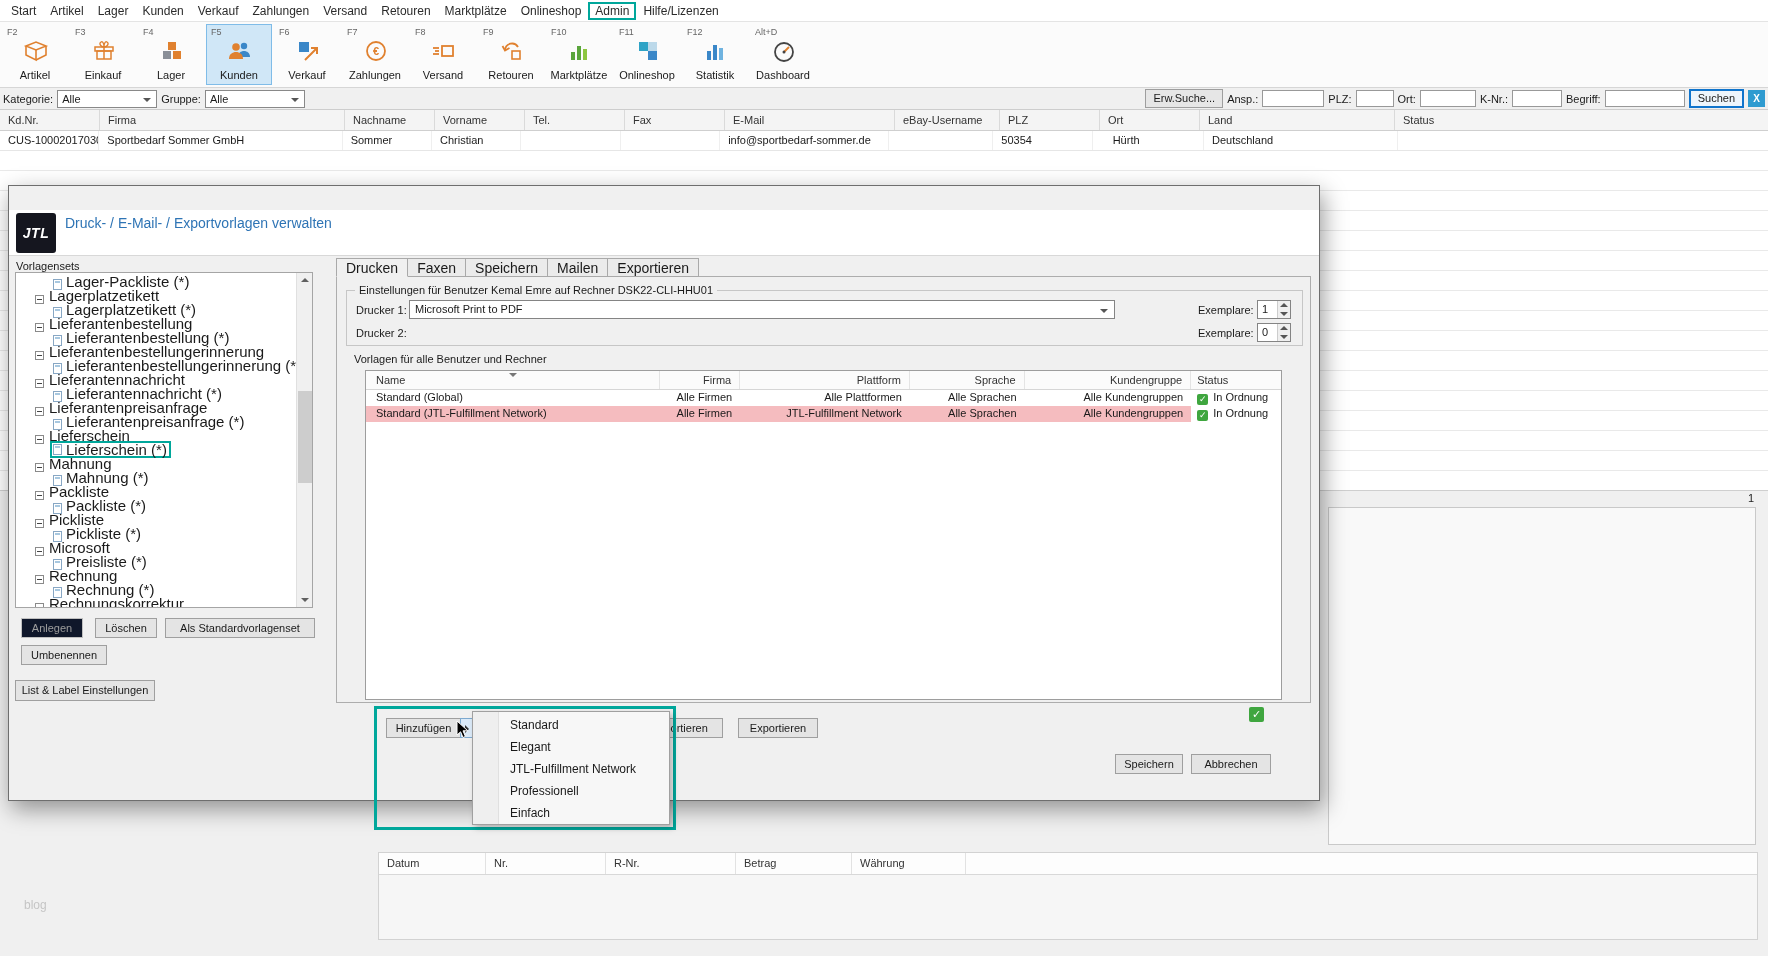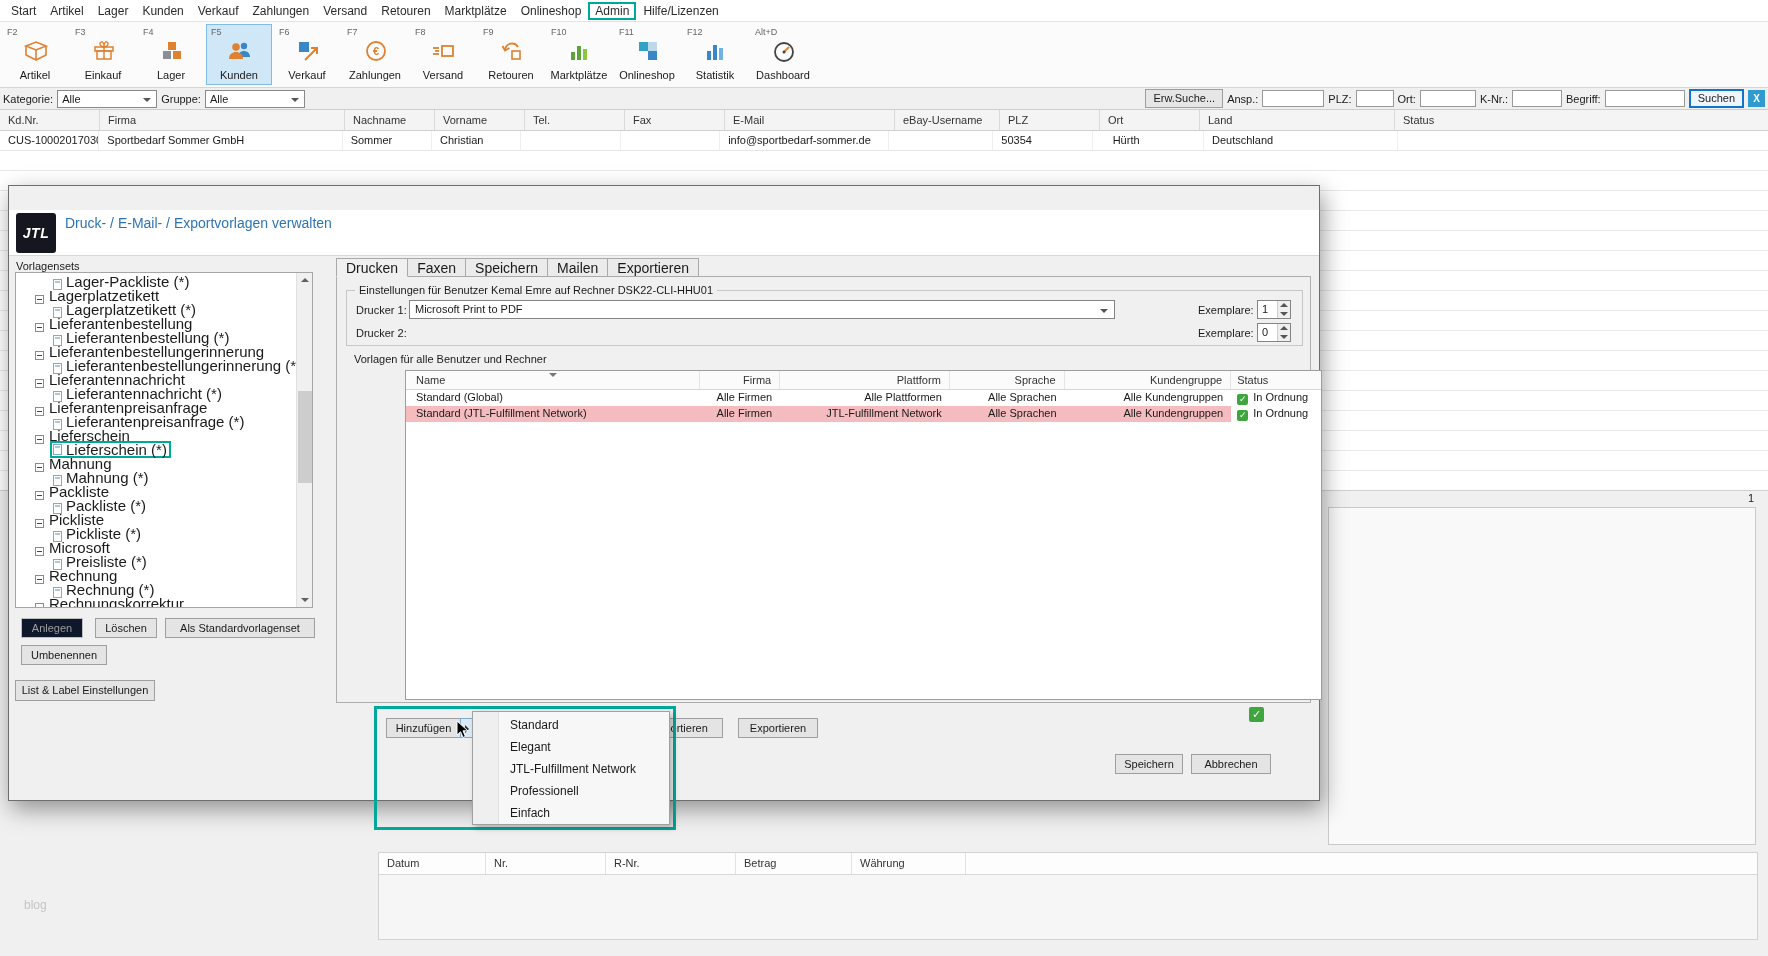--- a/index.html
+++ b/index.html
@@ -82,21 +82,21 @@
 .flabel{position:absolute;font-size:11px;}
 .combo{position:absolute;height:19px;background:#fff;border:1px solid #848484;font-size:11px;line-height:17px;padding:0 20px 0 5px;overflow:hidden;white-space:nowrap;}
 .combo::after{content:"";position:absolute;right:6px;top:8px;border:4px solid transparent;border-top-color:#555;}
 .spin{position:absolute;height:19px;background:#fff;border:1px solid #848484;font-size:11px;}
 .spin .val{position:absolute;left:4px;top:2px;}
 .spin .btns{position:absolute;right:0;top:0;bottom:0;width:13px;background:#efefef;border-left:1px solid #cdcdcd;}
 .spin .btns i{position:absolute;left:2px;width:0;height:0;border:4px solid transparent;display:block;}
 .spin .btns .u{top:2px;border-bottom-color:#555;border-top:0;}
 .spin .btns .d{bottom:2px;border-top-color:#555;border-bottom:0;}
 
-#tt{position:absolute;left:396px;top:184px;width:917px;height:330px;background:#fff;border:1px solid #9d9d9d;}
+#tt{position:absolute;left:356px;top:184px;width:917px;height:330px;background:#fff;border:1px solid #9d9d9d;}
 .tt-head{display:flex;height:19px;border-bottom:1px solid #d6d6d6;background:#fbfbfb;}
 .tt-hc{font-size:11px;color:#333;padding-top:3px;border-right:1px solid #e4e4e4;position:relative;overflow:hidden;white-space:nowrap;}
 .sortmark{position:absolute;left:50%;top:2px;margin-left:-4px;width:0;height:0;border:4px solid transparent;border-top-color:#777;border-bottom:0;}
 .tt-row{display:flex;height:16px;}
 .tt-c{font-size:11px;padding-top:1px;overflow:hidden;white-space:nowrap;}
 .tt-row.sel .tt-c{background:#f5bcbf;}
 .tt-row.sel .tt-c.status{background:#fff;}
 .okicon{display:inline-block;width:11px;height:11px;background:#3fa63f;border-radius:2px;color:#fff;font-size:9px;line-height:11px;text-align:center;margin:0 5px 0 0;vertical-align:-1px;}
 .split-arrow{position:absolute;width:14px;height:20px;background:#dbeaf8;border:1px solid #7da9cf;}
 .split-arrow::after{content:"";position:absolute;left:4px;top:6px;border:4px solid transparent;border-left-color:#333;border-right:0;}

